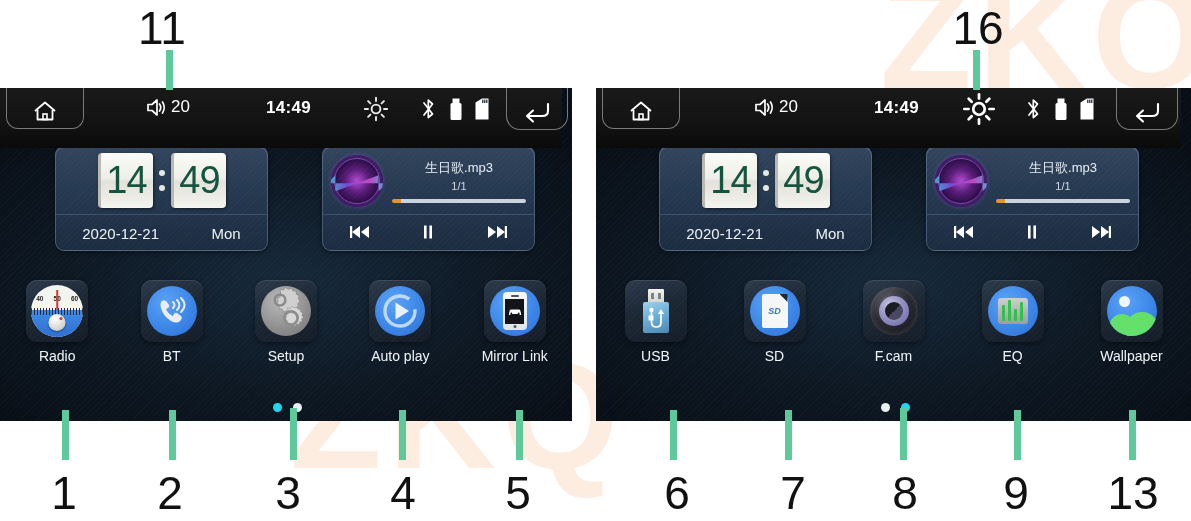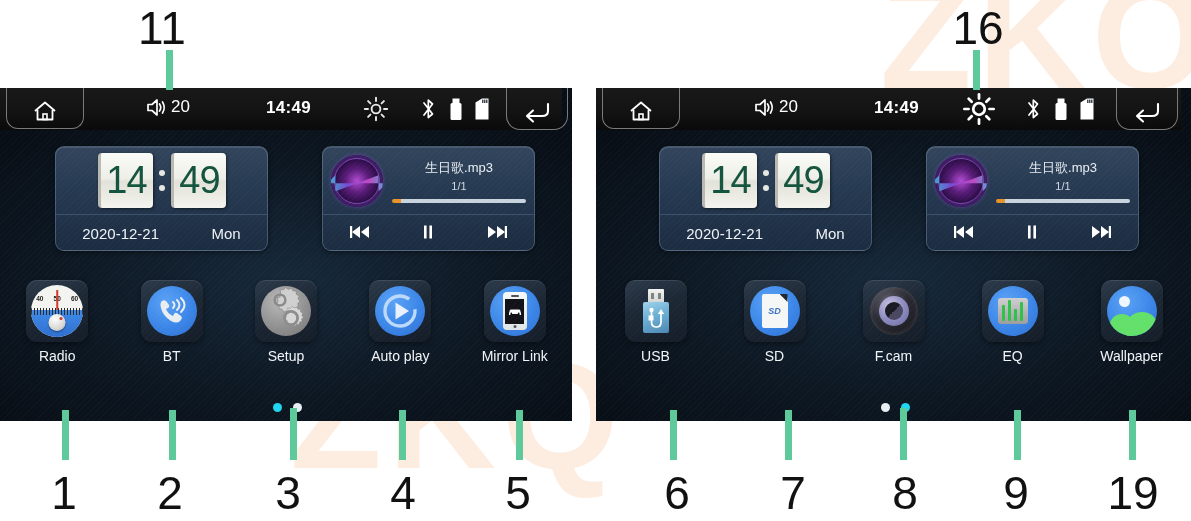--- a/index.html
+++ b/index.html
@@ -51,21 +51,21 @@
   .screen-right { left: 596px; width: 595px; }
 
   .screen::after {
     content: ""; position: absolute; inset: 0; pointer-events: none;
     background:
       repeating-linear-gradient(135deg, rgba(255,255,255,0.018) 0 1px, rgba(0,0,0,0) 1px 4px);
   }
 
   
   .statusbar {
-    position: absolute; left: 0; right: 10px; top: 0; height: 42px;
+    position: absolute; left: 0; right: 10px; top: 0; height: 60px;
     background: linear-gradient(180deg, #191919 0%, #131313 58%, #0a0a0a 100%);
     z-index: 3;
   }
   .sb-home {
     position: absolute; left: 6px; top: -9px;
     width: 78px; height: 50px;
     border: 1.6px solid #7b7b7b;
     border-top: none;
     border-radius: 0 0 12px 12px;
     display: flex; align-items: flex-end; justify-content: center;
@@ -685,16 +685,16 @@
       <div class="callout-num" style="left: 518px; top: 470px;">5</div>
       <div class="leader" style="left: 670px; top: 410px; height: 50px;"></div>
       <div class="callout-num" style="left: 677px; top: 470px;">6</div>
       <div class="leader" style="left: 785px; top: 410px; height: 50px;"></div>
       <div class="callout-num" style="left: 793px; top: 470px;">7</div>
       <div class="leader" style="left: 900px; top: 408px; height: 52px;"></div>
       <div class="callout-num" style="left: 905px; top: 470px;">8</div>
       <div class="leader" style="left: 1014px; top: 410px; height: 50px;"></div>
       <div class="callout-num" style="left: 1016px; top: 470px;">9</div>
       <div class="leader" style="left: 1129px; top: 410px; height: 50px;"></div>
-      <div class="callout-num" style="left: 1133px; top: 470px;">19</div>
+      <div class="callout-num" style="left: 1133px; top: 470px;">13</div>
     </div>
 
 </div>
 
 </body></html>

